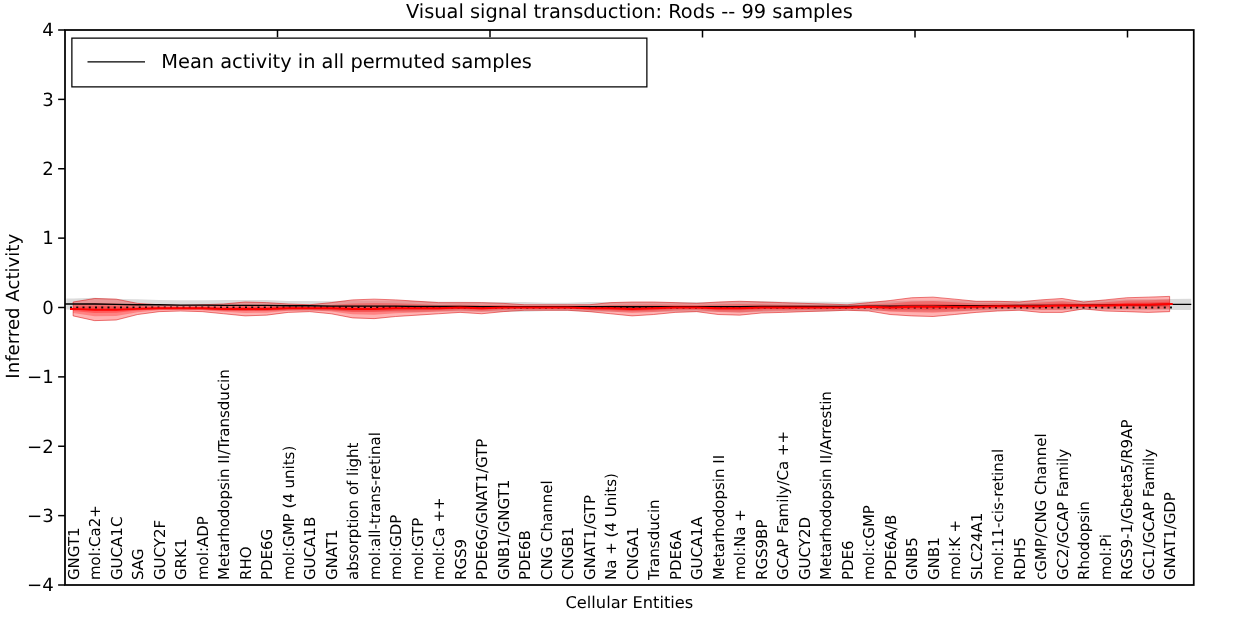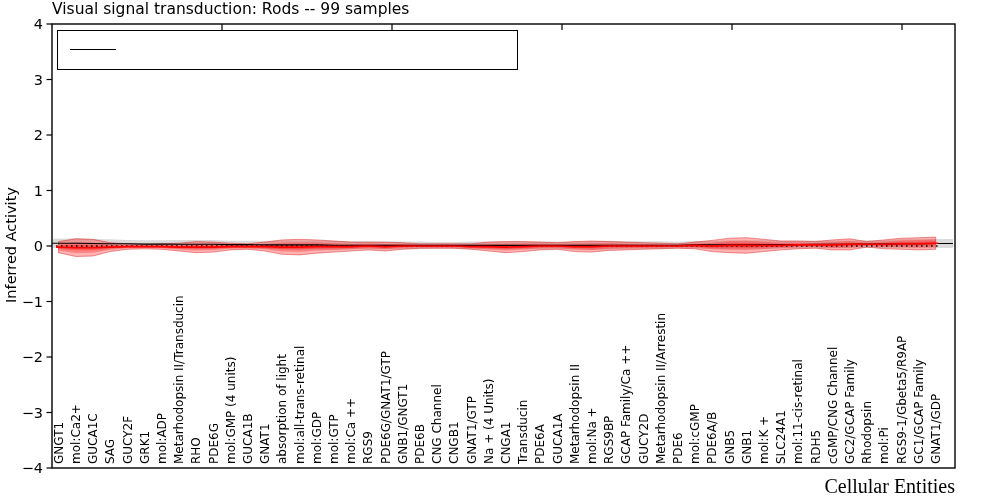--- a/index.html
+++ b/index.html
@@ -1,24 +1,24 @@
 <!DOCTYPE html>
 <html><head>
 <meta charset="utf-8">
 <style>
   html,body{margin:0;padding:0;background:#fff;}
   .fig{position:relative;width:1000px;height:500px;background:#ffffff;
        font-family:"DejaVu Sans","Liberation Sans",sans-serif;color:#000;overflow:hidden;}
   .fig svg{position:absolute;left:0;top:0;}
   svg text{font-family:"DejaVu Sans","Liberation Sans",sans-serif;fill:#000;}
-  .title{position:absolute;left:52px;top:0px;width:903px;text-align:left;
+  .title{position:absolute;left:52px;top:0px;width:903px;text-align:center;
          font-size:15.5px;white-space:nowrap;}
   .ylabel{position:absolute;left:11px;top:245px;transform:translate(-50%,-50%) rotate(-90deg);
           font-size:14.5px;white-space:nowrap;}
-  .xlabel{position:absolute;left:52px;top:475px;width:903px;text-align:right;font-size:20px;font-family:Liberation Serif, serif;}
+  .xlabel{position:absolute;left:52px;top:475px;width:903px;text-align:center;font-size:13px;}
   .legend{position:absolute;left:57px;top:30px;width:461px;box-sizing:border-box;
           border:1.7px solid #000;background:#fff;padding:6px 0 8px 12px;
           display:flex;flex-direction:column;gap:7px;}
   .legend-row{display:flex;align-items:center;height:24px;}
   .legend-line{width:46px;border-top:1.8px solid #000;margin-right:13px;}
   .legend-label{font-size:15.5px;white-space:nowrap;}
 </style>
 </head>
 <body>
 
@@ -107,15 +107,16 @@
       <text x="43" y="84.5" font-size="14.5" text-anchor="end">3</text>
       <line x1="46.5" y1="24" x2="52" y2="24" stroke="#000" stroke-width="1.2"></line>
       <text x="43" y="29" font-size="14.5" text-anchor="end">4</text>
     </svg>
   <div class="title">Visual signal transduction: Rods -- 99 samples</div>
   <div class="ylabel">Inferred Activity</div>
   <div class="xlabel">Cellular Entities</div>
   <div class="legend">
     <div class="legend-row">
       <span class="legend-line" style="border-top-color: rgb(0, 0, 0);"></span>
+      <span class="legend-label">Mean activity in all permuted samples</span>
     </div>
   </div>
 </div>
 
 </body></html>

